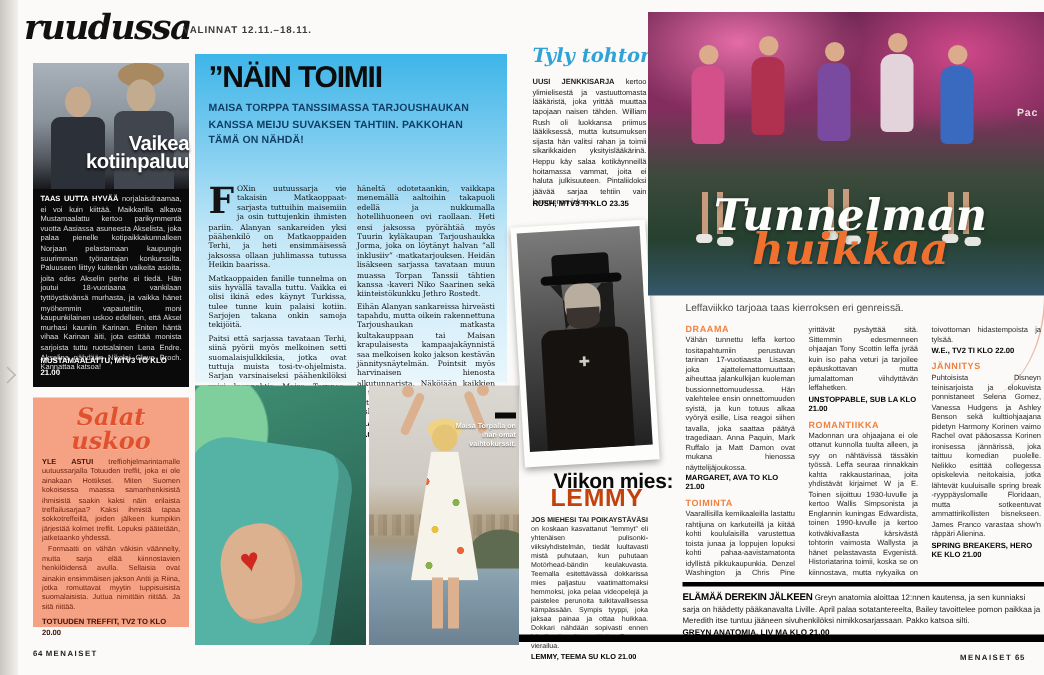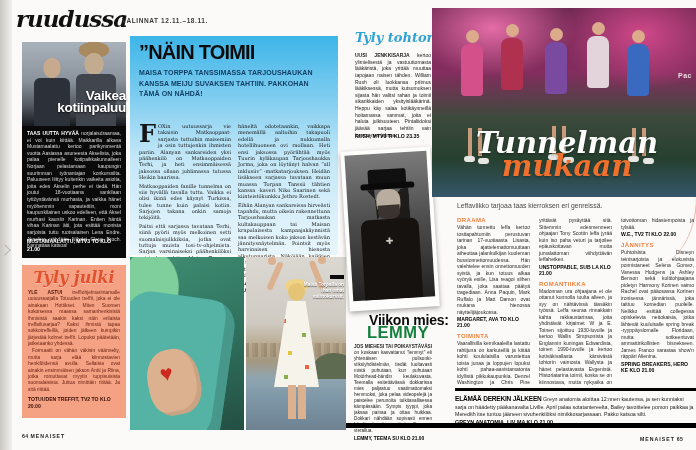--- a/index.html
+++ b/index.html
@@ -112,21 +112,21 @@
     background:linear-gradient(180deg,#7b7b7b 0%,#4e4e4e 45%,#222 100%);}
   .lm-hat{position:absolute;left:22px;top:16px;width:38px;height:16px;background:#101010;border-radius:3px 3px 0 0;}
   .lm-brim{position:absolute;left:14px;top:30px;width:54px;height:6px;background:#0a0a0a;border-radius:3px;}
   .lm-face{position:absolute;left:29px;top:36px;width:24px;height:26px;background:#b9ada0;border-radius:40%;}
   .lm-beard{position:absolute;left:30px;top:52px;width:22px;height:14px;background:#3a3330;border-radius:0 0 45% 45%;}
   .lm-hair{position:absolute;left:20px;top:36px;width:42px;height:40px;background:rgba(20,18,16,.85);
     clip-path:polygon(0 0,18% 0,22% 100%,0 100%,82% 0,100% 0,100% 100%,78% 100%);}
   .lm-body{position:absolute;left:12px;top:66px;width:58px;height:80px;background:#15120f;border-radius:8px 8px 0 0;}
   .lm-cross{position:absolute;left:36px;top:84px;color:#cfcac2;font-size:9px;line-height:1;}
   .wk-kicker{font-weight:bold;font-size:14px;color:#0a0a0a;line-height:1;letter-spacing:-.2px;}
-  .wk-name{font-weight:bold;font-size:16.5px;color:#15803d;line-height:1;letter-spacing:.5px;}
+  .wk-name{font-weight:bold;font-size:16.5px;color:#c2410c;line-height:1;letter-spacing:.5px;}
   .wk-body{width:78px;font-size:4.7px;line-height:1.27;color:#222;text-align:justify;}
   .wk-cta{width:78px;font-weight:bold;font-size:4.9px;color:#000;margin-top:2px;}
 
   
   .party{left:432px;top:8px;width:264px;height:189px;overflow:hidden;
     background:
       radial-gradient(120px 70px at 60px 20px,rgba(248,120,180,.85),rgba(0,0,0,0) 70%),
       radial-gradient(120px 80px at 210px 26px,rgba(230,80,150,.8),rgba(0,0,0,0) 70%),
       linear-gradient(180deg,#6e2752 0%,#842d5e 34%,#3c4a3c 58%,#26402f 80%,#35576a 100%);}
   .party .head{position:absolute;width:13px;height:13px;border-radius:50%;background:#dbab8b;}
@@ -187,21 +187,21 @@
       <div class="abs hc-head" style="left:0;top:48px;text-align:right;">Vaikea kotiinpaluu</div>
     </div>
     <div class="hc-text">
       <b>TAAS UUTTA HYVÄÄ</b>
       <span>norjalaisdraamaa, ei voi kuin kiittää. Maikkarilla alkava Mustamaalattu kertoo parikymmentä vuotta Aasiassa asuneesta Akselista, joka palaa pienelle kotipaikkakunnalleen Norjaan pelastamaan kaupungin suurimman työnantajan konkurssilta. Paluuseen liittyy kuitenkin vaikeita asioita, joita edes Akselin perhe ei tiedä. Hän joutui 18-vuotiaana vankilaan tyttöystävänsä murhasta, ja vaikka hänet myöhemmin vapautettiin, moni kaupunkilainen uskoo edelleen, että Aksel murhasi kauniin Karinan. Eniten häntä vihaa Karinan äiti, jota esittää monista sarjoista tuttu ruotsalainen Lena Endre. Akselina nähdään Nikolai Cleve Broch. Kannattaa katsoa!</span>
     </div>
     <div class="hc-cta">MUSTAMAALATTU, MTV3 TO KLO 21.00</div>
   </div>
 
   <div class="abs salat">
-    <div class="salat-head">Tyly julki</div>
+    <div class="salat-head">Salat uskoo</div>
     <p class="salat-body"><b>YLE ASTUI</b> <span>treffiohjelmarintamalle uutuussarjalla Totuuden treffit, joka ei ole ainakaan Hottikset. Miten Suomen kokoisessa maassa samanhenkisistä ihmisistä saakin kaksi näin erilaista treffailusarjaa? Kaksi ihmistä tapaa sokkotreffeillä, joiden jälkeen kumpikin järjestää kolmet treffit. Lopuksi päätetään, jatketaanko yhdessä.</span></p>
     <p class="salat-body indent">Formaatti on vähän väkisin väännelty, mutta sarja elää kiinnostavien henkilöidensä avulla. Sellaisia ovat ainakin ensimmäisen jakson Antti ja Riina, jotka romuttavat myytin tuppisuisista suomalaisista. Juttua nimittäin riittää. Ja sitä riittää.</p>
     <div class="salat-cta">TOTUUDEN TREFFIT, TV2 TO KLO 20.00</div>
   </div>
 
   <div class="abs feature">
     <div class="f-head">
       <div>”NÄIN TOIMII</div>
     </div>
     <div class="f-stand">MAISA TORPPA TANSSIMASSA TARJOUSHAUKAN KANSSA MEIJU SUVAKSEN TAHTIIN. PAKKOHAN TÄMÄ ON NÄHDÄ!</div>
@@ -280,21 +280,21 @@
     <div class="leg" style="left:210px;top:120px;"></div>
     <div class="shoe" style="left:32px;top:148px;"></div>
     <div class="shoe" style="left:46px;top:150px;"></div>
     <div class="shoe" style="left:116px;top:146px;"></div>
     <div class="shoe" style="left:131px;top:149px;"></div>
     <div class="shoe" style="left:196px;top:148px;"></div>
     <div class="shoe" style="left:211px;top:150px;"></div>
     <div class="party-sign">Pac</div>
     <div class="tun">
       <div class="t1">Tunnelman</div>
-      <div class="t2">mukaan</div>
+      <div class="t2">huikkaa</div>
     </div>
   </div>
   <div class="abs swash"></div>
 
   <div class="abs intro">Leffaviikko tarjoaa taas kierroksen eri genreissä.</div>
 
   <div class="abs listings">
     <div class="lst-item">
       <div class="lst-genre">DRAAMA</div>
       <p class="lst-body">Vähän tunnettu leffa kertoo tositapahtumiin perustuvan tarinan 17-vuotiaasta Lisasta, joka ajattelemattomuuttaan aiheuttaa jalankulkijan kuoleman bussionnettomuudessa. Hän valehtelee ensin onnettomuuden syistä, ja kun totuus alkaa vyöryä esille, Lisa reagoi siihen tavalla, joka saattaa päätyä tragediaan. Anna Paquin, Mark Ruffalo ja Matt Damon ovat mukana hienossa näyttelijäjoukossa.</p>

